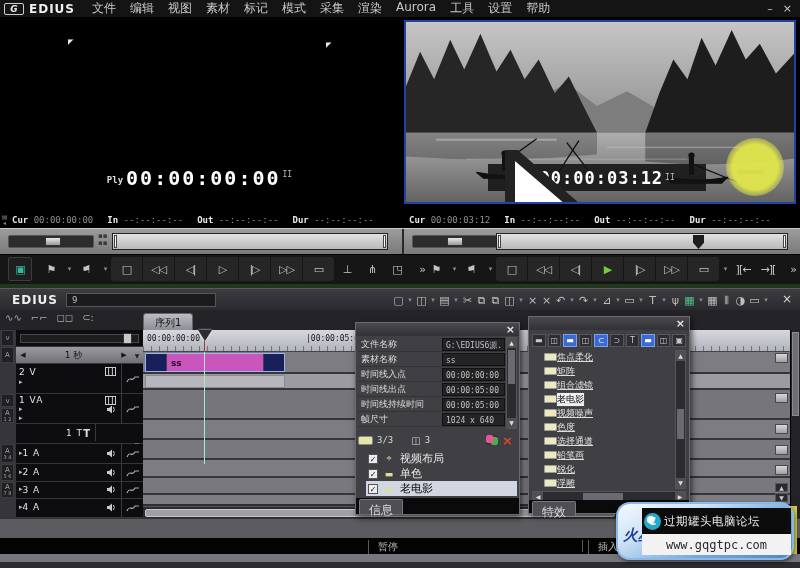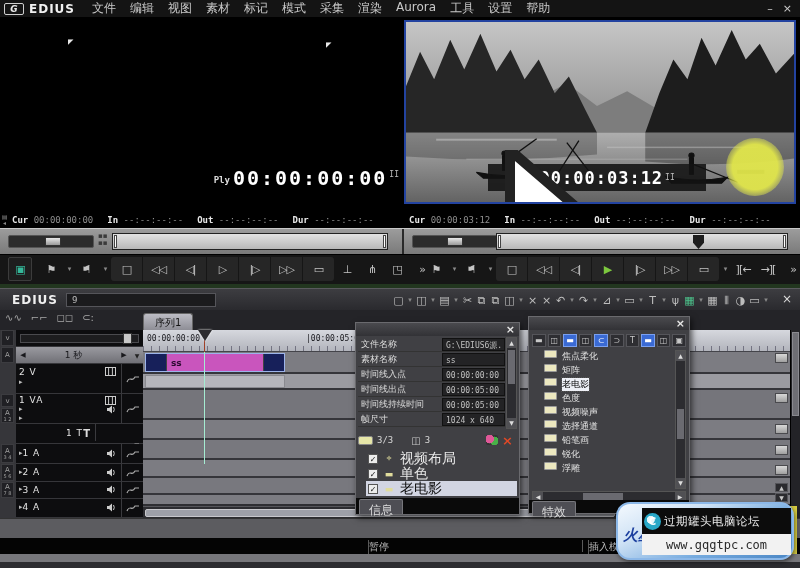--- a/index.html
+++ b/index.html
@@ -15,21 +15,21 @@
     color:#e8e8e8;font-size:9px;font-style:italic;font-weight:bold;display:flex;align-items:center;justify-content:center;}
   .logo-text{font-weight:bold;font-size:12px;color:#f0f0f0;letter-spacing:1px;margin-right:10px;}
   .mi{padding:0 7px;font-size:12px;color:#c8c8c8;}
   .winbtns{margin-left:auto;display:flex;gap:10px;padding-right:8px;color:#ccc;font-size:11px;}
 
   
   .monitors{position:absolute;left:0;top:18px;width:800px;height:210px;background:#000;}
   .half{position:absolute;top:0;width:399px;height:210px;background:#000;}
   .half.right{left:401px;}
   .mon-gutter{position:absolute;left:0;bottom:2px;width:9px;color:#888;font-size:6px;line-height:6px;text-align:center;}
-  .bigtc{position:absolute;left:0;right:0;top:148px;text-align:right;color:#fff;white-space:nowrap;}
+  .bigtc{position:absolute;left:0;right:0;top:148px;text-align:center;color:#fff;white-space:nowrap;}
   .bigtc .lab{font-size:9px;font-weight:bold;color:#ddd;margin-right:3px;vertical-align:2px;}
   .bigtc .tc{font-size:20px;font-weight:bold;letter-spacing:2px;}
   .bigtc .suf{font-size:8px;color:#bbb;vertical-align:8px;margin-left:2px;}
   .safem{position:absolute;color:#e8e8e8;font-size:7px;}
   .inforow{position:absolute;left:12px;right:4px;bottom:3px;display:flex;gap:14px;white-space:nowrap;}
   .inforow b{color:#e8e8e8;font-size:9px;font-weight:bold;}
   .inforow span{color:#8e8e8e;font-size:9px;}
   .vidframe{position:absolute;left:3px;top:2px;right:4px;bottom:24px;border:2px solid #2343a0;background:#555;overflow:hidden;}
   .vidframe svg{display:block;width:100%;height:100%;}
   .rec-tc{position:absolute;left:82px;top:142px;width:218px;height:27px;background:rgba(18,18,18,.88);
@@ -146,21 +146,21 @@
     color:#c8c8c8;font-size:6px;display:flex;align-items:center;justify-content:center;z-index:6;}
   .vscroll{position:absolute;left:790px;top:42px;width:10px;height:188px;background:#232327;border-left:1px solid #000;}
   .vscroll .hnd{position:absolute;left:1px;right:1px;top:2px;height:84px;background:#6e6e74;border:1px solid #8a8a90;}
   .hscroll{position:absolute;left:143px;top:218px;width:647px;height:12px;background:#2c2c30;border-top:1px solid #55555a;}
   .hscroll .hnd{position:absolute;left:2px;top:2px;width:470px;height:8px;background:#9ea0a8;border:1px solid #c8c8cc;border-radius:2px;}
   .tl-bottomfill{position:absolute;left:0;top:230px;width:800px;height:20px;background:#5c5c60;border-top:1px solid #333;}
 
   
   .statusbar{position:absolute;left:0;top:538px;width:800px;height:16px;background:#040404;
     color:#bcbcbc;font-size:10px;}
-  .st{position:absolute;top:2px;border-left:1px solid #5a5a5a;}
+  .st{position:absolute;top:2px;border-left:1px solid #5a5a5a;padding-left:9px;}
   .st1{left:368px;} .st2{left:588px;border-right:none;} .st2b{left:582px;height:12px;border-left:1px solid #5a5a5a;}
   .st3{left:700px;}
   .bstrip1{position:absolute;left:0;top:554px;width:800px;height:8px;background:#77777b;}
   .bstrip2{position:absolute;left:0;top:562px;width:800px;height:6px;background:#2c2c30;}
 
   
   .ipal{position:absolute;left:355px;top:322px;width:165px;height:193px;background:#404044;
     border:1px solid #6a6a6e;box-shadow:2px 3px 6px rgba(0,0,0,.6);z-index:30;}
   .pal-title{position:relative;height:13px;background:linear-gradient(#4a4a4e,#323236);}
   .pal-x{position:absolute;right:4px;top:0;color:#e8e8e8;font-size:11px;font-weight:bold;line-height:13px;}
@@ -181,35 +181,35 @@
   .palco-ic{width:12px;height:10px;margin-left:auto;border-radius:2px;
     background:radial-gradient(circle at 30% 40%,#e05898 0 40%,transparent 45%),radial-gradient(circle at 70% 60%,#48b048 0 40%,transparent 45%),#333;}
   .red-x{color:#e04826;font-weight:bold;font-size:13px;margin-right:4px;}
   .felist{position:absolute;left:10px;top:128px;right:2px;height:47px;}
   .ferow{display:flex;align-items:center;height:15px;gap:4px;padding-left:2px;}
   .ferow.selected{background:#d2d5e2;}
   .ferow.selected .flab{color:#0a0a0a;}
   .cb{width:10px;height:10px;background:#ececec;border:1px solid #555;color:#111;font-size:8px;
     line-height:9px;text-align:center;}
   .fic{color:#e0dc9c;font-size:9px;width:14px;text-align:center;}
-  .flab{color:#e8e8e8;font-size:14px;}
+  .flab{color:#e8e8e8;font-size:11px;}
   .itabbar{position:absolute;left:0;bottom:0;width:100%;height:16px;background:#0a0a0a;}
   .paltab{position:absolute;left:3px;top:1px;height:15px;padding:2px 9px 0;background:#4e4e54;
     border:1px solid #77777c;border-bottom:none;color:#dcdcdc;font-size:12px;border-radius:2px 2px 0 0;}
 
   
   .epal{position:absolute;left:528px;top:316px;width:162px;height:198px;background:#404044;
     border:1px solid #6a6a6e;box-shadow:2px 3px 6px rgba(0,0,0,.6);z-index:31;}
   .ptools{position:absolute;left:3px;top:15px;right:3px;height:16px;display:flex;align-items:center;gap:2px;}
   .pt-btn{width:15px;height:13px;background:#2e2e32;border:1px solid #55555a;color:#c8c8c8;
     font-size:8px;display:flex;align-items:center;justify-content:center;}
   .pt-btn.on{background:#3a6ad4;border-color:#7aa0f0;color:#fff;}
   .pt-btn.gapL{margin-left:auto;}
   .plist{position:absolute;left:3px;top:33px;width:133px;height:139px;overflow:hidden;}
-  .pitem{display:flex;align-items:flex-start;height:14px;gap:5px;padding-left:12px;}
+  .pitem{display:flex;align-items:center;height:14px;padding-left:12px;text-decoration:underline;}
   .picon{width:13px;height:8px;background:#ece8c0;border:1px solid #999;border-radius:1px;}
   .plab{color:#e0e0e0;font-size:9px;white-space:nowrap;}
   .pitem.selected .plab{background:#eef0f6;color:#000;outline:1px dotted #555;}
   .pvscroll{position:absolute;right:3px;top:33px;width:11px;height:139px;background:#2c2c30;border:1px solid #555;}
   .pvscroll .a{position:absolute;left:0;right:0;height:10px;background:#505054;color:#ddd;font-size:6px;text-align:center;line-height:10px;}
   .pvscroll .a.up{top:0;} .pvscroll .a.dn{bottom:0;}
   .pvscroll .hnd{position:absolute;left:1px;right:1px;top:58px;height:30px;background:#6a6a70;}
   .phscroll{position:absolute;left:3px;right:3px;top:174px;height:11px;background:#2c2c30;border:1px solid #555;}
   .phscroll .a{position:absolute;top:0;bottom:0;width:10px;background:#505054;color:#ddd;font-size:6px;text-align:center;line-height:9px;}
   .phscroll .a.lf{left:0;} .phscroll .a.rt{right:0;}
@@ -786,34 +786,38 @@
         <div class="pitem">
           <span class="picon"></span>
           <span class="plab">焦点柔化</span>
         </div>
 
         <div class="pitem">
           <span class="picon"></span>
           <span class="plab">矩阵</span>
         </div>
 
+        <div class="pitem">
+          <span class="picon"></span>
+          <span class="plab">组合滤镜</span>
+        </div>
 
         <div class="pitem selected">
           <span class="picon"></span>
           <span class="plab">老电影</span>
         </div>
 
         <div class="pitem">
           <span class="picon"></span>
+          <span class="plab">视频噪声</span>
+        </div>
+
+        <div class="pitem">
+          <span class="picon"></span>
           <span class="plab">色度</span>
-        </div>
-
-        <div class="pitem">
-          <span class="picon"></span>
-          <span class="plab">视频噪声</span>
         </div>
 
         <div class="pitem">
           <span class="picon"></span>
           <span class="plab">选择通道</span>
         </div>
 
         <div class="pitem">
           <span class="picon"></span>
           <span class="plab">铅笔画</span>

